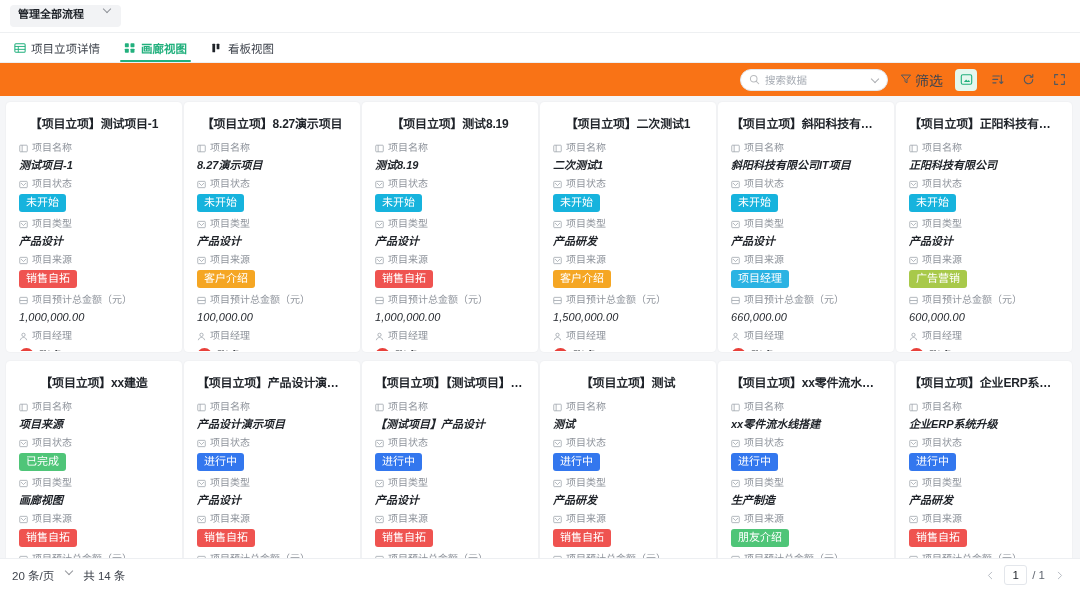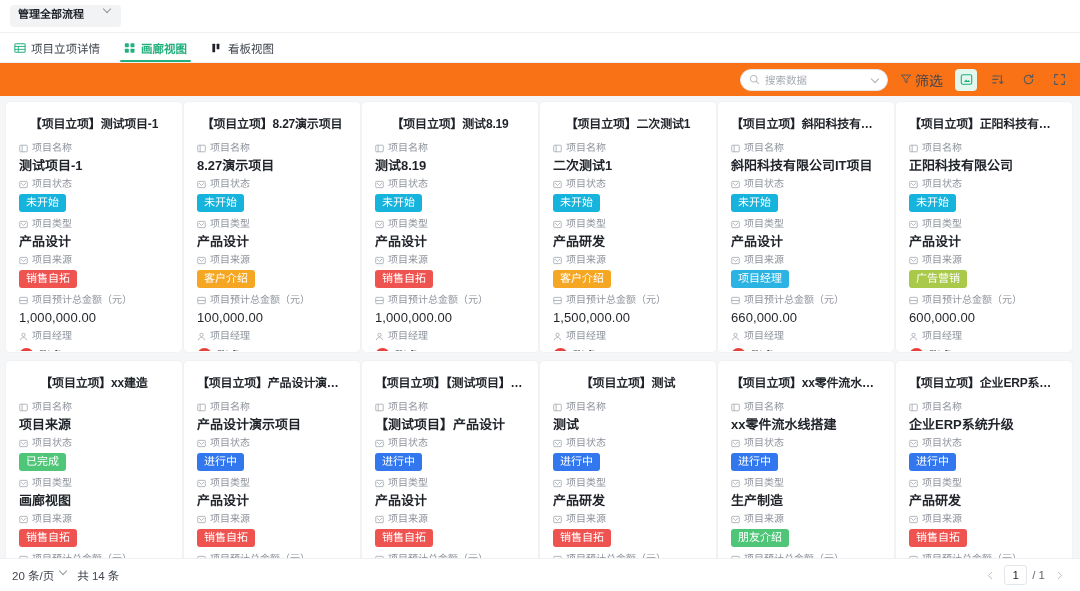--- a/index.html
+++ b/index.html
@@ -122,23 +122,24 @@
     white-space: nowrap; overflow: hidden; text-overflow: ellipsis;
     letter-spacing: -0.2px;
   }
   .field { margin-bottom: 1px; }
   .field-label {
     display: flex; align-items: center; gap: 4px;
     font-size: 10px; color: #8f949c; line-height: 16px;
   }
   .field-label .fico { flex: 0 0 auto; display: inline-flex; }
   .field-value {
-    font-size: 13px; color: #1f2329; line-height: 19px;
+    font-size: 11px; color: #1f2329; line-height: 19px;
     white-space: nowrap; overflow: hidden; text-overflow: ellipsis;
     font-weight: 600;
+    font-style: italic;
   }
   .field-value.num { font-weight: 400; letter-spacing: .1px; }
   .tag {
     display: inline-block;
     font-size: 11px; color: #ffffff;
     border-radius: 3px; padding: 2px 7px 3px 7px;
     line-height: 13px; margin: 2px 0 3px 0; font-weight: 500;
   }
   .owner { display: flex; align-items: center; gap: 5px; margin-top: 3px; }
   .avatar {
@@ -151,21 +152,21 @@
 
   
   .footer {
     height: 33px; flex: 0 0 33px;
     background: #ffffff;
     border-top: 1px solid #edeff2;
     display: flex; align-items: center; justify-content: space-between;
     padding: 0 12px;
   }
   .foot-left { display: flex; align-items: center; gap: 8px; font-size: 11.5px; color: #41464f; }
-  .page-size { display: inline-flex; align-items: flex-start; gap: 6px; cursor: pointer; user-select: none; }
+  .page-size { display: inline-flex; align-items: flex-start; gap: 12px; cursor: pointer; user-select: none; }
   .total { color: #41464f; font-size: 11.5px; }
   .foot-right { display: flex; align-items: center; gap: 5px; font-size: 11.5px; color: #606670; }
   .pg-arrow {
     width: 18px; height: 18px; display: inline-flex; align-items: center; justify-content: center;
     color: #b6bbc2; cursor: pointer; font-size: 11px;
   }
   .pg-box {
     min-width: 23px; height: 20px; border: 1px solid #e3e6eb; border-radius: 3px;
     display: inline-flex; align-items: center; justify-content: center;
     font-size: 11.5px; color: #1f2329; cursor: text; padding: 0 3px;

